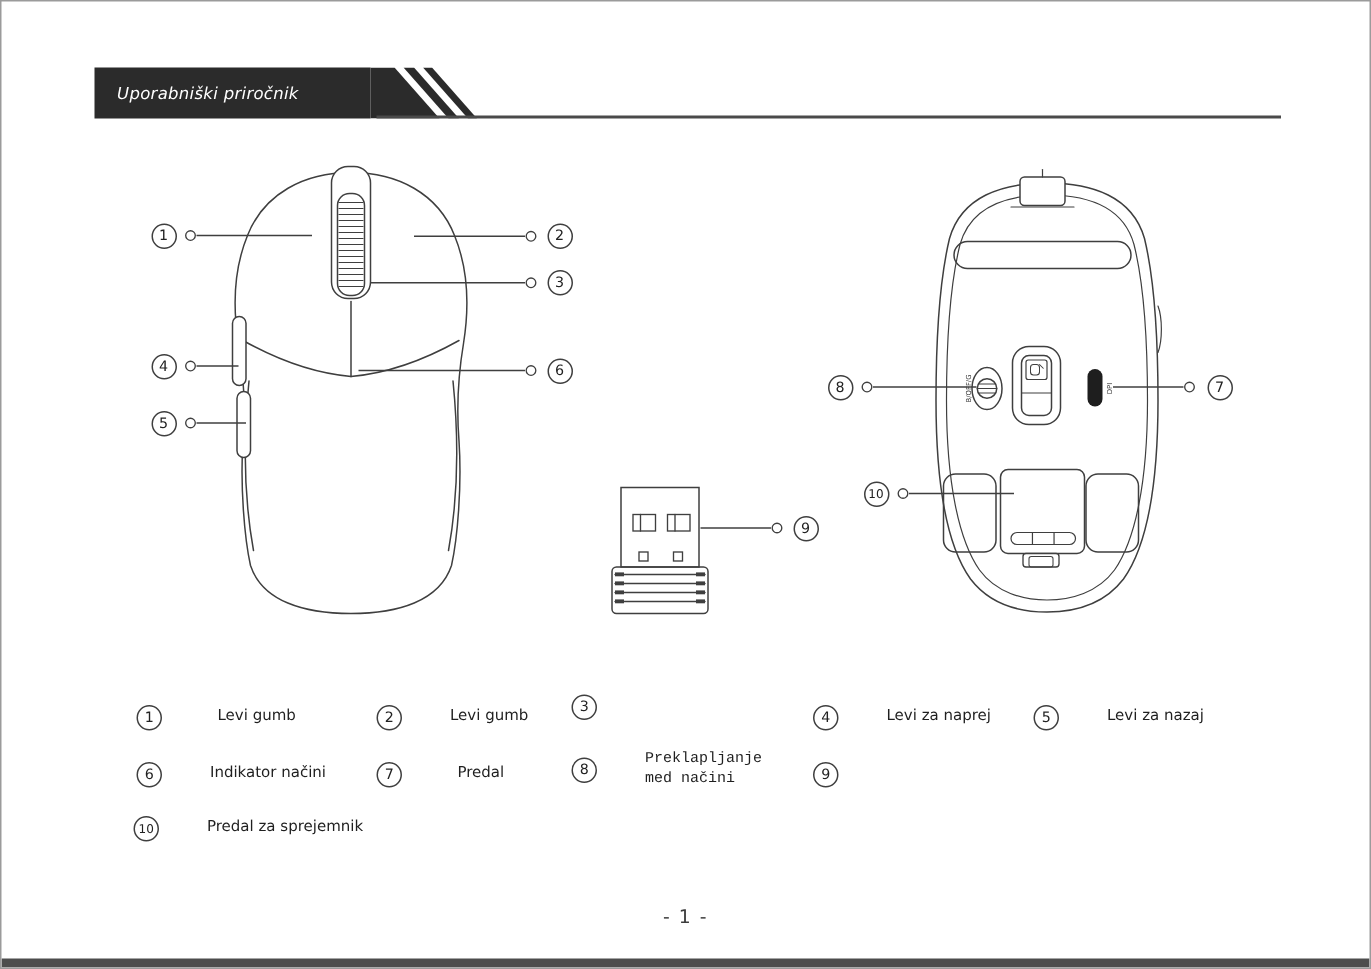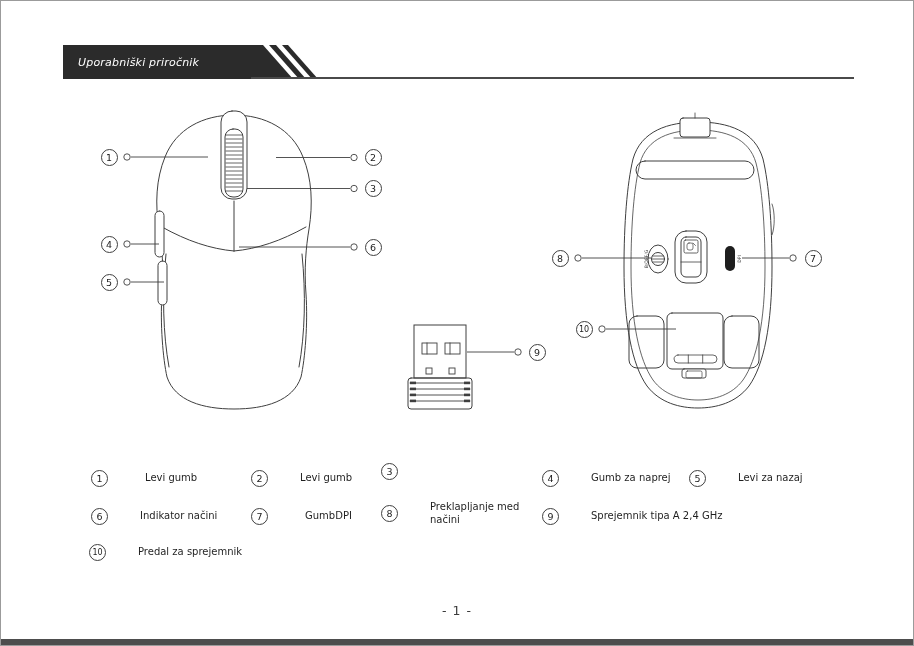--- a/index.html
+++ b/index.html
@@ -211,41 +211,40 @@
   </div>
   <div class="legend-item" style="left:250px;top:469px;">
     <span class="lnum">2</span>
     <span class="ltext">Levi gumb</span>
   </div>
   <div class="legend-item" style="left:380px;top:462px;">
     <span class="lnum">3</span>
   </div>
   <div class="legend-item" style="left:541px;top:469px;">
     <span class="lnum">4</span>
-    <span class="ltext">Gumb za naprej</span>
+    <span class="ltext">Levi za naprej</span>
   </div>
   <div class="legend-item" style="left:688px;top:469px;">
     <span class="lnum">5</span>
     <span class="ltext">Levi za nazaj</span>
   </div>
   <div class="legend-item" style="left:90px;top:507px;">
     <span class="lnum">6</span>
     <span class="ltext">Indikator načini</span>
   </div>
   <div class="legend-item gap-lg" style="left:250px;top:507px;">
     <span class="lnum">7</span>
-    <span class="ltext">GumbDPI</span>
+    <span class="ltext">Predal</span>
   </div>
   <div class="legend-item" style="left:380px;top:500px;">
     <span class="lnum">8</span>
-    <span class="ltext" style="width:100px;">Preklapljanje med načini</span>
+    <span class="ltext" style="width:100px;font-family:Liberation Mono, monospace;">Preklapljanje med načini</span>
   </div>
   <div class="legend-item" style="left:541px;top:507px;">
     <span class="lnum">9</span>
-    <span class="ltext">Sprejemnik tipa A 2,4 GHz</span>
   </div>
   <div class="legend-item" style="left:88px;top:543px;">
     <span class="lnum small">10</span>
     <span class="ltext">Predal za sprejemnik</span>
   </div>
 
   <div class="page-number">- 1 -</div>
   <div class="footer-bar"></div>
 
 </div>

